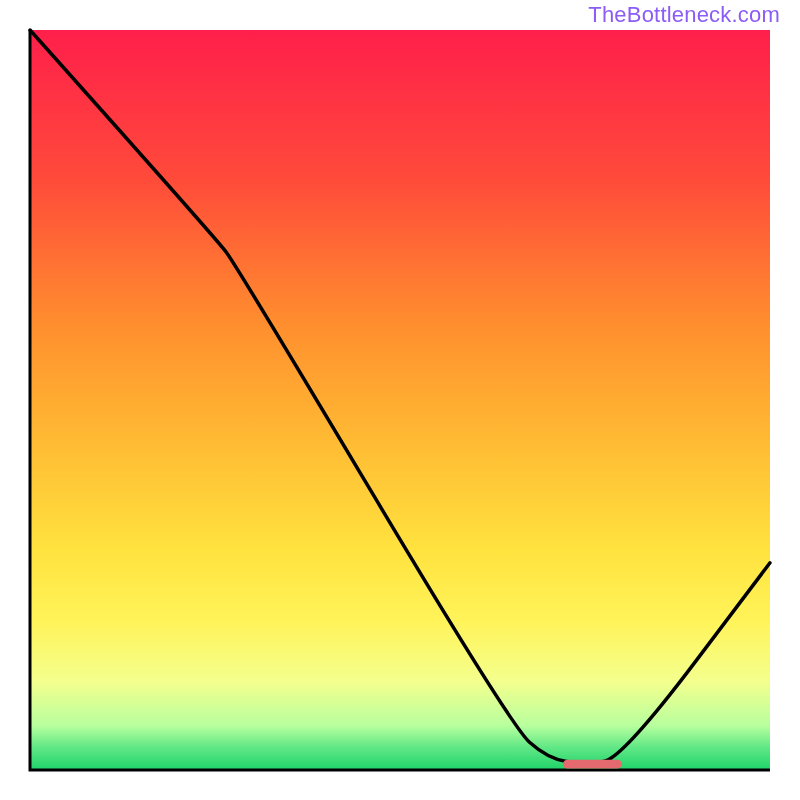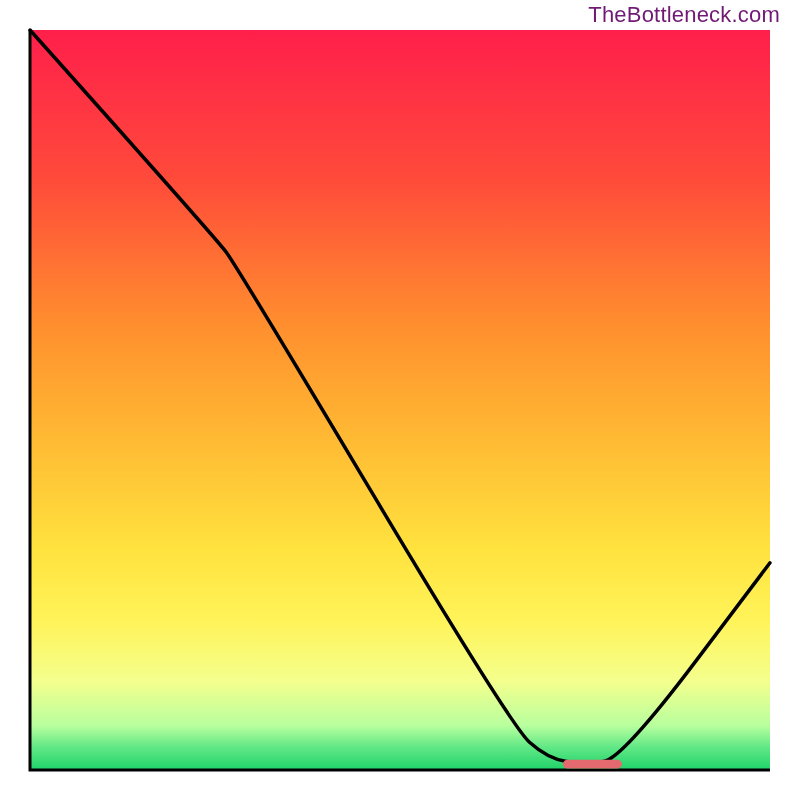--- a/index.html
+++ b/index.html
@@ -18,21 +18,21 @@
   }
   svg {
     position: absolute;
     top: 0;
     left: 0;
   }
   .watermark {
     position: absolute;
     top: 2px;
     right: 20px;
-    color: #701a75;
+    color: #8b5cf6;
     font-size: 22px;
     font-family: Arial, Helvetica, sans-serif;
     letter-spacing: 0.2px;
   }
 </style>
 </head>
 <body>
 
 <div class="canvas-wrap">
 

